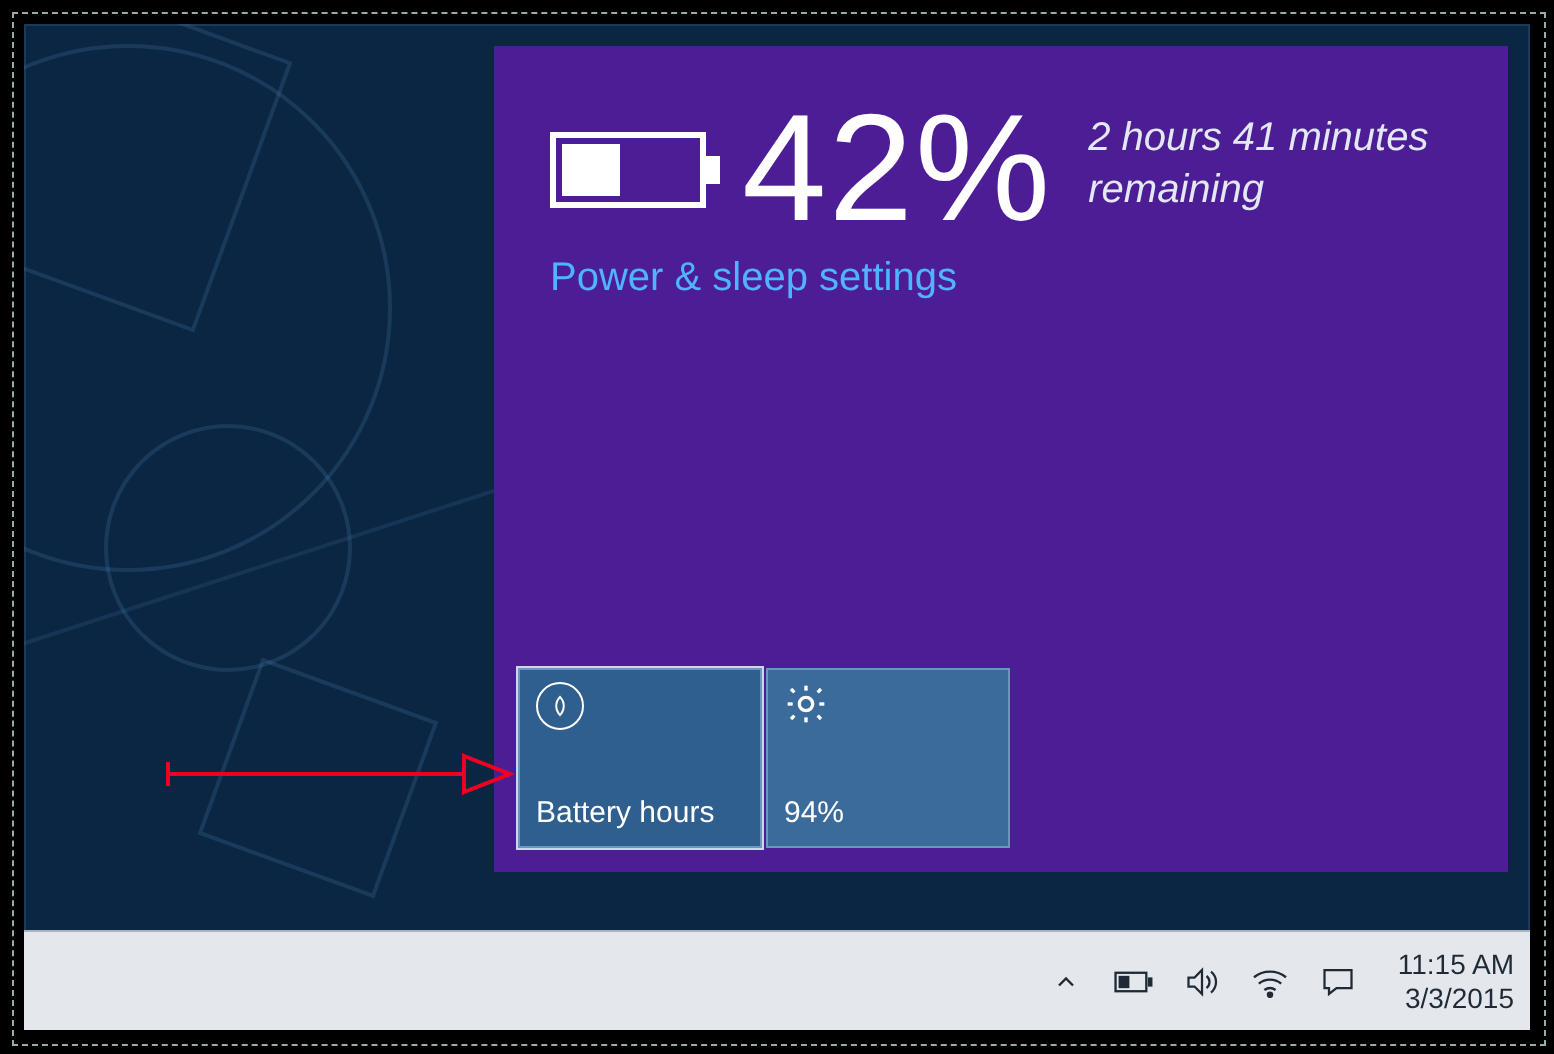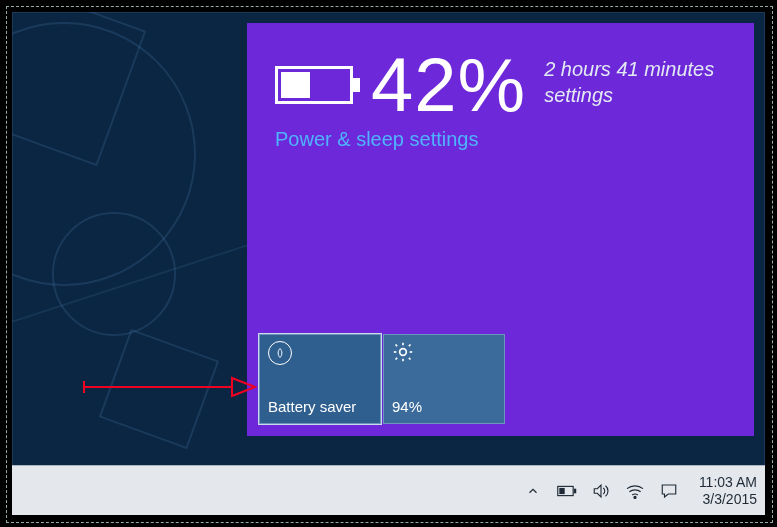--- a/index.html
+++ b/index.html
@@ -49,21 +49,21 @@
     transform: rotate(-18deg);
   }
 
   
   .flyout {
     position: absolute;
     right: 11px;
     top: 11px;
     width: 507px;
     height: 413px;
-    background: #6d28d9;
+    background: #4c1d95;
     color: #fff;
     box-sizing: border-box;
     padding: 24px 28px 12px 28px;
   }
   .header-row {
     display: flex;
     align-items: center;
     gap: 18px;
   }
   .battery-glyph {
@@ -225,35 +225,35 @@
 
   <div class="flyout">
 
     <div class="header-row">
       <div class="battery-glyph">
         <div class="battery-fill"></div>
       </div>
       <div class="pct">42%</div>
       <div class="remaining">
         <div>2 hours 41 minutes</div>
-        <div>settings</div>
+        <div>remaining</div>
       </div>
     </div>
 
 
     <a class="link">Power &amp; sleep settings</a>
 
     <div class="tiles">
       <div class="tile active">
         <div class="tile-icon circle">
           <svg width="12" height="12" viewBox="0 0 24 24" fill="none" stroke="#fff" stroke-width="2">
             <path d="M12 3 C7 8 7 16 12 21 C17 16 17 8 12 3 Z"></path>
           </svg>
         </div>
-        <div class="tile-label">Battery saver</div>
+        <div class="tile-label">Battery hours</div>
       </div>
       <div class="tile">
         <div class="tile-icon">
           <svg width="20" height="20" viewBox="0 0 24 24" fill="none" stroke="#fff" stroke-width="2">
             <circle cx="12" cy="12" r="4"></circle>
             <line x1="12" y1="1" x2="12" y2="4"></line>
             <line x1="12" y1="20" x2="12" y2="23"></line>
             <line x1="4" y1="12" x2="1" y2="12"></line>
             <line x1="23" y1="12" x2="20" y2="12"></line>
             <line x1="5" y1="5" x2="3" y2="3"></line>
@@ -303,19 +303,19 @@
           <path d="M8.5 15 a6 6 0 0 1 7 0"></path>
           <circle cx="12" cy="18" r="1.3" fill="currentColor"></circle>
         </svg>
       </div>
       <div class="tray-icon">
         <svg width="18" height="18" viewBox="0 0 24 24" fill="none" stroke="currentColor" stroke-width="1.5">
           <path d="M3 4 h18 v12 h-10 l-5 4 v-4 h-3 z"></path>
         </svg>
       </div>
       <div class="clock">
-        <div>11:03 AM</div>
+        <div>11:15 AM</div>
         <div>3/3/2015</div>
       </div>
     </div>
   </div>
 
 </div>
 
 </body></html>

